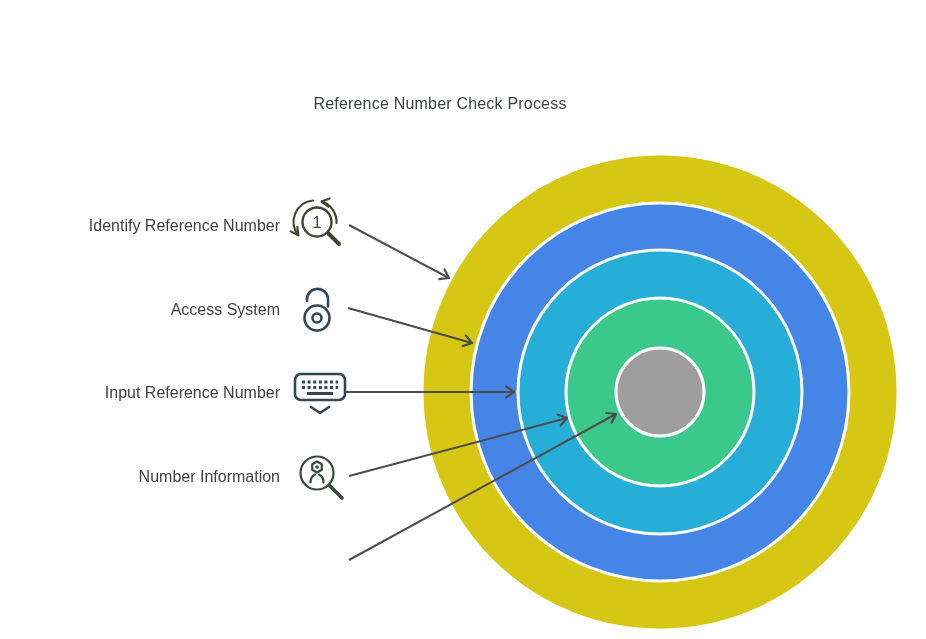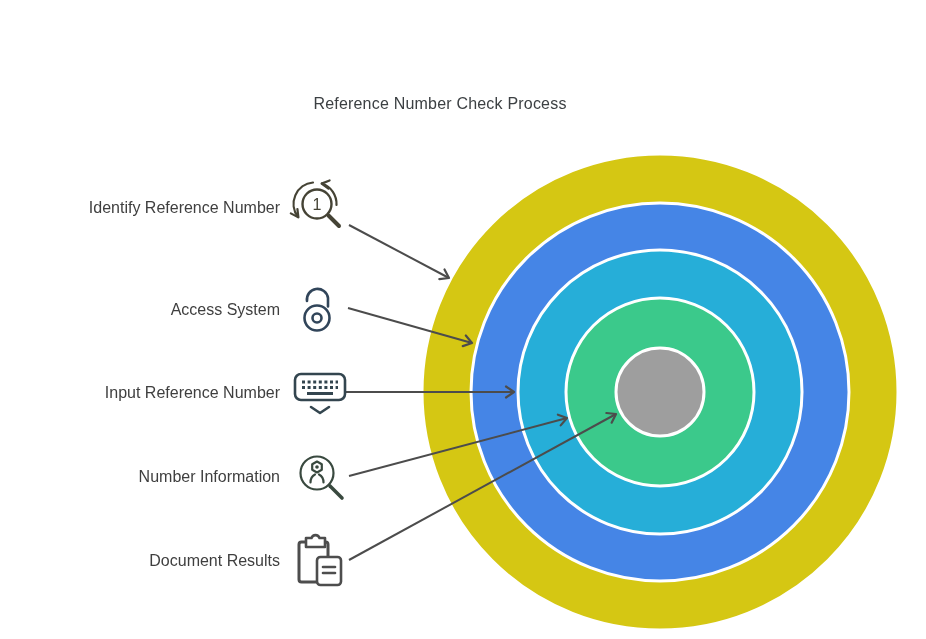--- a/index.html
+++ b/index.html
@@ -67,21 +67,21 @@
         <line x1="349" y1="181" x2="449" y2="234" stroke="#4c4c4c" stroke-width="2" marker-end="url(#ah)"></line>
         <line x1="348" y1="264" x2="472" y2="299" stroke="#4c4c4c" stroke-width="2" marker-end="url(#ah)"></line>
         <line x1="346" y1="348" x2="514" y2="348" stroke="#4c4c4c" stroke-width="2" marker-end="url(#ah)"></line>
         <line x1="349" y1="432" x2="567" y2="374" stroke="#4c4c4c" stroke-width="2" marker-end="url(#ah)"></line>
         <line x1="349" y1="516" x2="616" y2="370" stroke="#4c4c4c" stroke-width="2" marker-end="url(#ah)"></line>
       </g>
   </svg>
 
   <div class="title">Reference Number Check Process</div>
 
-  <div class="step" style="top:132px">
+  <div class="step" style="top:150px">
     <span class="label">Identify Reference Number</span>
     <span class="icon-box" style="color: rgb(69, 67, 53);">
       <svg width="62" height="58" viewBox="0 0 62 58" fill="none" stroke="currentColor">
         <circle cx="28" cy="25" r="14.5" stroke-width="2.4"></circle>
         <text x="28" y="31" text-anchor="middle" font-size="16" stroke="none" fill="currentColor" font-family="Liberation Sans, sans-serif">1</text>
         <line x1="39.5" y1="36.5" x2="50" y2="47" stroke-width="4" stroke-linecap="round"></line>
         <path d="M 24,3.5 A 21.5,21.5 0 0 0 9,38" stroke-width="2.2" stroke-linecap="round"></path>
         <path d="M 8.4,30 L 9.4,38.4 L 1.8,34.4" stroke-width="2.2" stroke-linecap="round" stroke-linejoin="round"></path>
         <path d="M 47.5,26 A 21.5,21.5 0 0 0 33,4.5" stroke-width="2.2" stroke-linecap="round"></path>
         <path d="M 40.6,1.5 L 32.6,4.6 L 39.4,9.5" stroke-width="2.2" stroke-linecap="round" stroke-linejoin="round"></path>
@@ -120,26 +120,14 @@
         <circle cx="25" cy="24" r="16.5" stroke-width="2.2"></circle>
         <line x1="38" y1="37" x2="50" y2="49" stroke-width="3.6" stroke-linecap="round"></line>
         <path d="M 25,12.5 L 29.8,15.3 L 29.8,20.8 L 25,23.5 L 20.2,20.8 L 20.2,15.3 Z" stroke-width="2.2" stroke-linejoin="round"></path>
         <circle cx="25" cy="18" r="1.8" fill="currentColor" stroke="none"></circle>
         <path d="M 23,25.5 C 20,27 18.5,30 18.5,33.5" stroke-width="2.2" stroke-linecap="round"></path>
         <path d="M 27,25.5 C 30,27 31.5,30 31.5,33.5" stroke-width="2.2" stroke-linecap="round"></path>
       </svg>
     </span>
   </div>
 
-  <div class="step" style="top:485px">
-    <span class="label">Document Results</span>
-    <span class="icon-box" style="color: rgb(77, 77, 77);">
-      <svg width="50" height="56" viewBox="0 0 50 56" fill="none" stroke="currentColor">
-        <rect x="4" y="9" width="29" height="40" rx="2.5" stroke-width="3"></rect>
-        <path d="M 11,14 V 5 H 16.5 A 4.2,4.2 0 0 1 24.5,5 H 30 V 14 Z" fill="#ffffff" stroke-width="2.6" stroke-linejoin="round"></path>
-        <rect x="22" y="24" width="24" height="28" rx="3.5" fill="#ffffff" stroke-width="2.6"></rect>
-        <line x1="28" y1="34" x2="40" y2="34" stroke-width="2.6" stroke-linecap="round"></line>
-        <line x1="28" y1="40" x2="40" y2="40" stroke-width="2.6" stroke-linecap="round"></line>
-      </svg>
-    </span>
-  </div>
 
 </div>
 
 </body></html>

